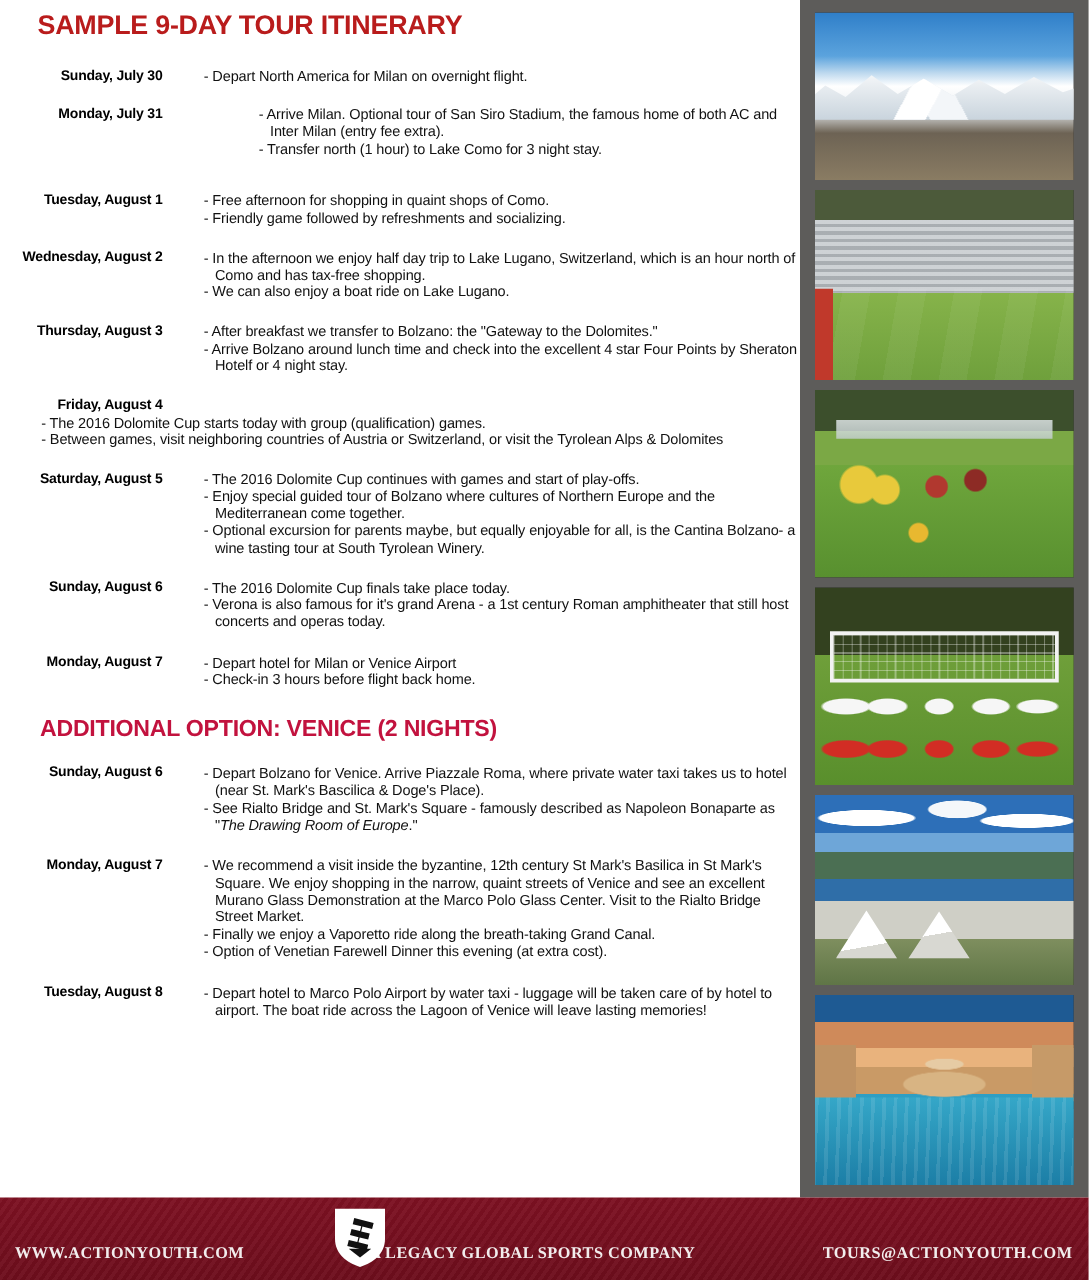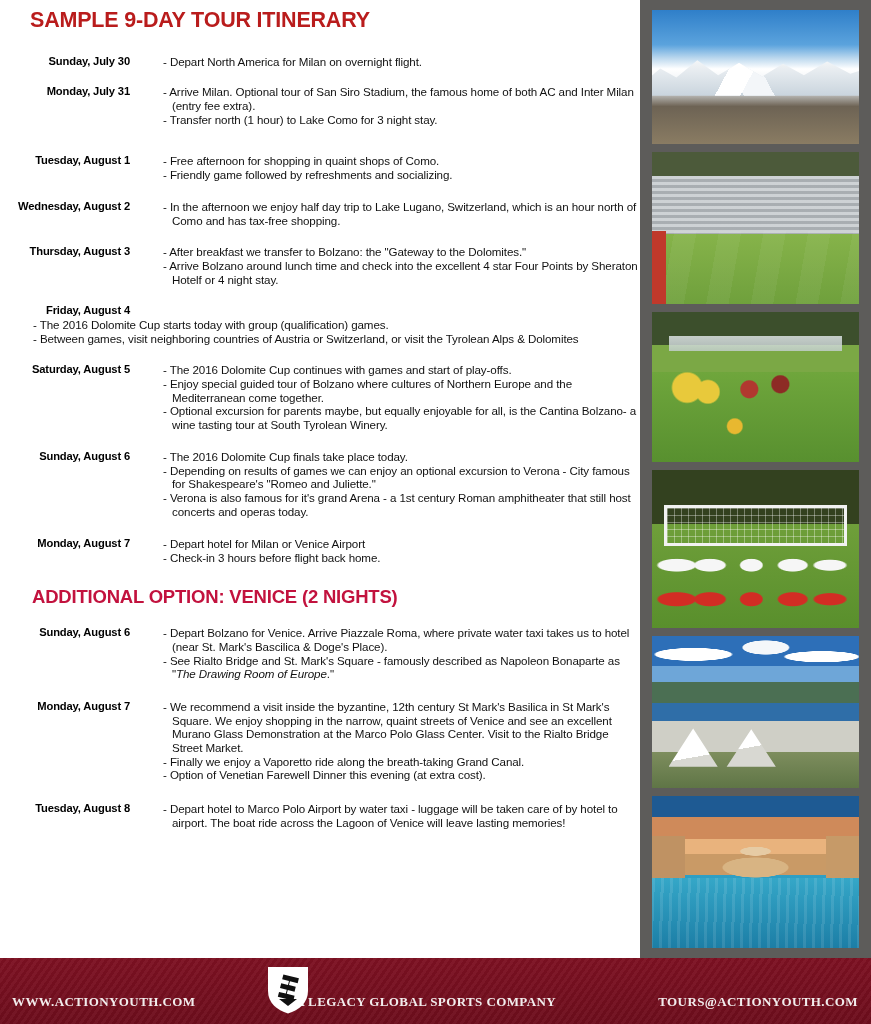--- a/index.html
+++ b/index.html
@@ -285,38 +285,39 @@
 
     <h1 class="doc-title">SAMPLE 9-DAY TOUR ITINERARY</h1>
 
     <div class="itin" id="itin-main">
         <div class="row" style="margin-top: 22px;">
           <div class="date">Sunday, July 30</div>
           <div class="bullets">
             <div class="bullet">-  Depart North America for Milan on overnight flight.</div>
           </div>
         </div>
-        <div class="row" style="margin-top: 17px;">
+        <div class="row" style="margin-top: 17px; gap: 44px;">
           <div class="date">Monday, July 31</div>
           <div class="bullets">
             <div class="bullet">-  Arrive Milan. Optional tour of San Siro Stadium, the famous home of both AC and Inter Milan (entry fee extra).</div>
             <div class="bullet">- Transfer north (1 hour) to Lake Como for 3 night stay.</div>
           </div>
         </div>
         <div class="row" style="margin-top: 28px;">
           <div class="date">Tuesday, August 1</div>
           <div class="bullets">
             <div class="bullet">- Free afternoon for shopping in quaint shops of Como.</div>
             <div class="bullet">- Friendly game followed by refreshments and socializing.</div>
           </div>
         </div>
         <div class="row" style="margin-top: 18px;">
           <div class="date">Wednesday, August 2</div>
           <div class="bullets">
             <div class="bullet">- In the afternoon we enjoy half day trip to Lake Lugano, Switzerland, which is an hour north of Como and has tax-free shopping.</div>
+            <div class="bullet">- We can also enjoy a boat ride on Lake Lugano.</div>
           </div>
         </div>
         <div class="row" style="margin-top: 18px;">
           <div class="date">Thursday, August 3</div>
           <div class="bullets">
             <div class="bullet">-  After breakfast we transfer to Bolzano: the "Gateway to the Dolomites."</div>
             <div class="bullet">- Arrive Bolzano around lunch time and check into the excellent 4 star Four Points by Sheraton Hotelf or 4 night stay.</div>
           </div>
         </div>
         <div class="row" style="margin-top: 18px; flex-direction: column;">
@@ -331,21 +332,20 @@
           <div class="bullets">
             <div class="bullet">-  The 2016 Dolomite Cup continues with games and start of play-offs.</div>
             <div class="bullet">- Enjoy special guided tour of Bolzano where cultures of Northern Europe and the Mediterranean come together.</div>
             <div class="bullet">- Optional excursion for parents maybe, but equally enjoyable for all, is the Cantina Bolzano- a wine tasting tour at South Tyrolean Winery.</div>
           </div>
         </div>
         <div class="row" style="margin-top: 18px;">
           <div class="date">Sunday,  August 6</div>
           <div class="bullets">
             <div class="bullet">-  The 2016 Dolomite Cup finals take place today.</div>
-            <div class="bullet">- Depending on results of games we can enjoy an optional excursion to Verona - City famous for Shakespeare's "Romeo and Juliette."</div>
             <div class="bullet">- Verona is also famous for it's grand Arena - a 1st century Roman amphitheater that still host concerts and operas today.</div>
           </div>
         </div>
         <div class="row" style="margin-top: 19px;">
           <div class="date">Monday, August 7</div>
           <div class="bullets">
             <div class="bullet">- Depart hotel for Milan or Venice Airport</div>
             <div class="bullet">- Check-in 3 hours before flight back home.</div>
           </div>
         </div>

